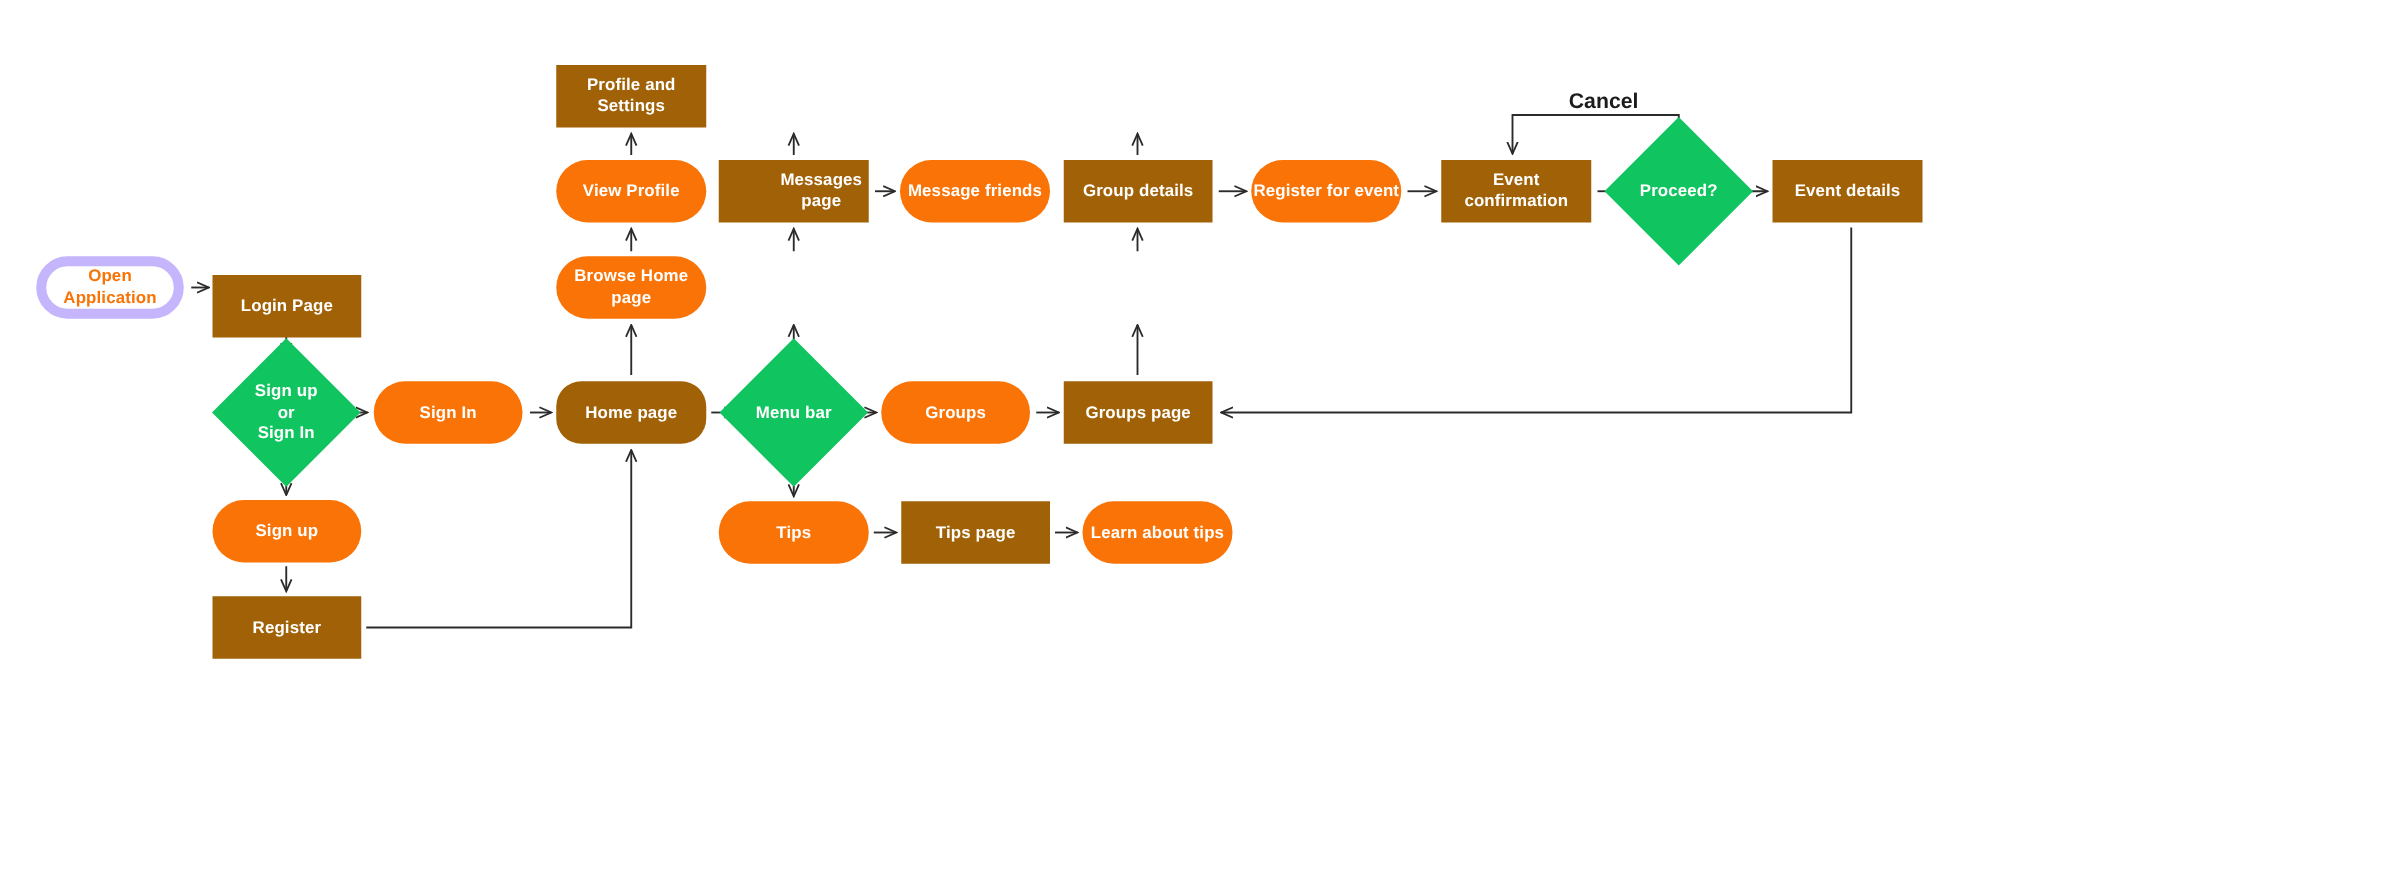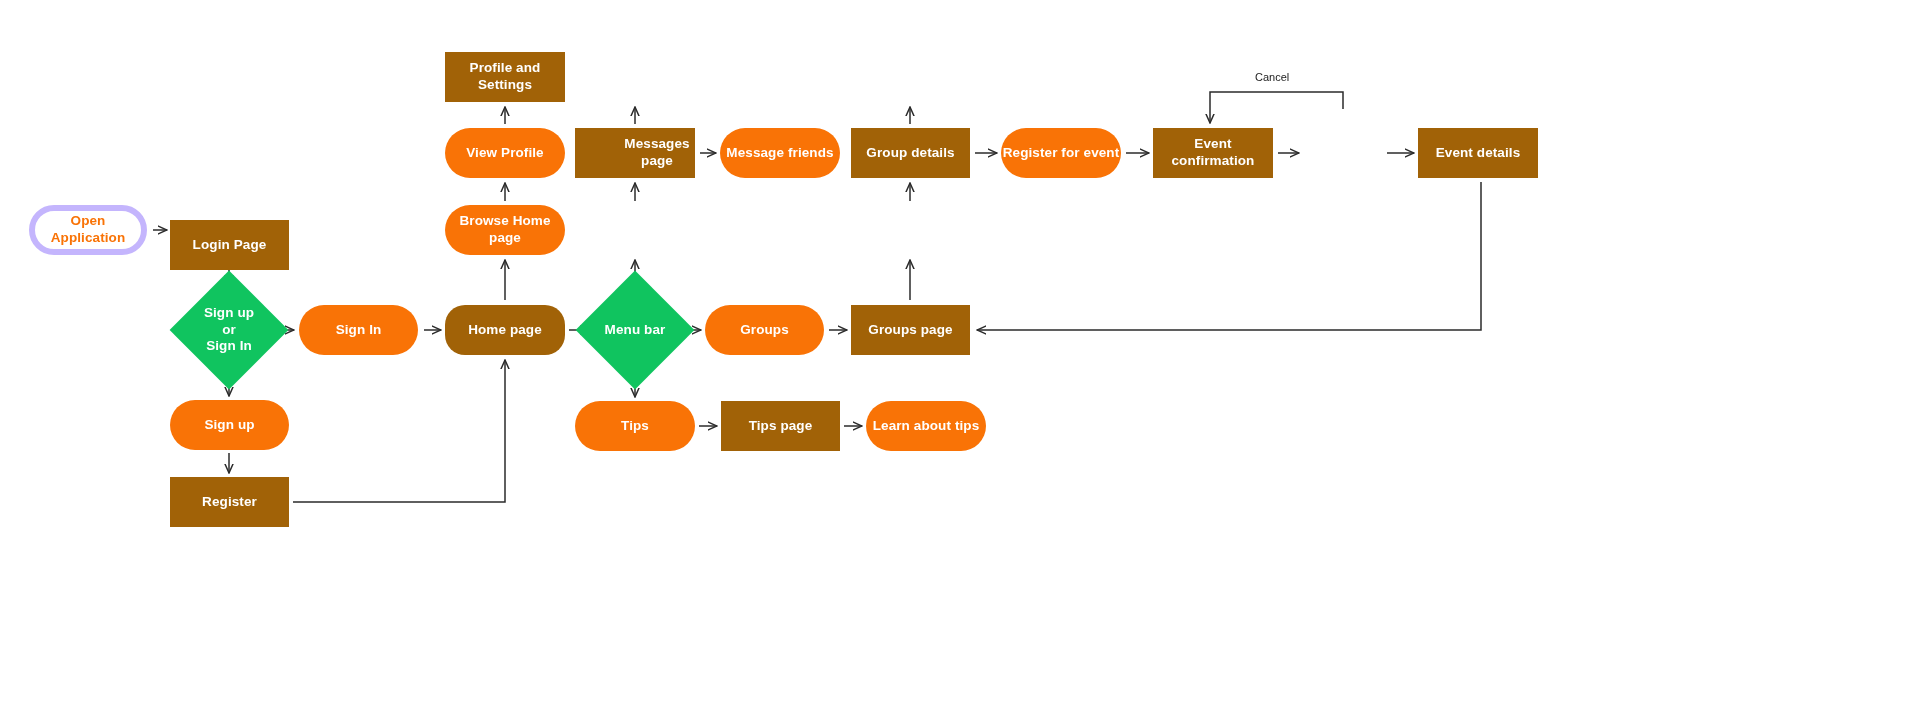--- a/index.html
+++ b/index.html
@@ -42,42 +42,42 @@
     z-index: 2;
   }
   .node .node-label { pointer-events: none; white-space: pre-line; }
 
   
   .shape-rect   { border-radius: 0; }
   .shape-pill   { border-radius: 999px; }
   .shape-stadium-outline {
     border-radius: 999px;
     background: #ffffff;
-    border: 6px solid #c4b5fd;
+    border: 8px solid #c4b5fd;
     color: #F97306;
   }
   .shape-diamond {
     background: transparent;
   }
   .shape-diamond .dia-bg {
     position: absolute;
     left: 0; top: 0; right: 0; bottom: 0;
     background: var(--fill, #11C46B);
     transform: rotate(45deg);
     z-index: -1;
   }
   .shape-diamond .node-label { position: relative; z-index: 1; }
 
   .fill-teal   { background: #a16207; }
   .fill-orange { background: #F97306; }
 
   .edge-label {
     position: absolute;
-    font-size: 11px;
-    font-weight: normal;
+    font-size: 17px;
+    font-weight: bold;
     color: #1c1c1c;
     z-index: 3;
     white-space: nowrap;
   }
 </style>
 </head>
 <body>
 
 <div id="canvas">
 
@@ -222,20 +222,24 @@
 
 
   <div class="node shape-pill fill-orange" style="left:1001px;top:128px;width:120px;height:50px;">
     <span class="node-label">Register for event</span>
   </div>
 
   <div class="node shape-rect fill-teal" style="left:1153px;top:128px;width:120px;height:50px;">
     <span class="node-label">Event confirmation</span>
   </div>
 
+  <div class="node shape-diamond" style="left:1301px;top:111px;width:84px;height:84px;--fill:#10C45F;">
+    <span class="dia-bg"></span>
+    <span class="node-label">Proceed?</span>
+  </div>
 
   <div class="node shape-rect fill-teal" style="left:1418px;top:128px;width:120px;height:50px;">
     <span class="node-label">Event details</span>
   </div>
 
   <div class="node shape-pill fill-orange" style="left:575px;top:401px;width:120px;height:50px;">
     <span class="node-label">Tips</span>
   </div>
 
   <div class="node shape-rect fill-teal" style="left:721px;top:401px;width:119px;height:50px;">

